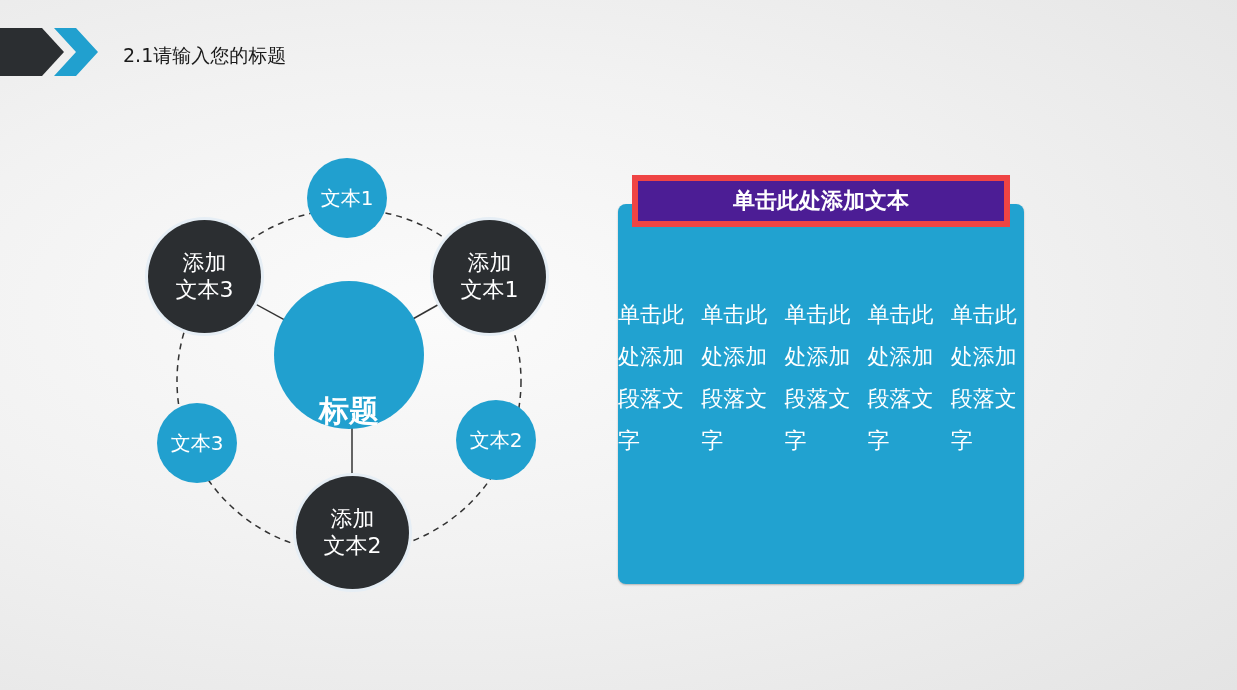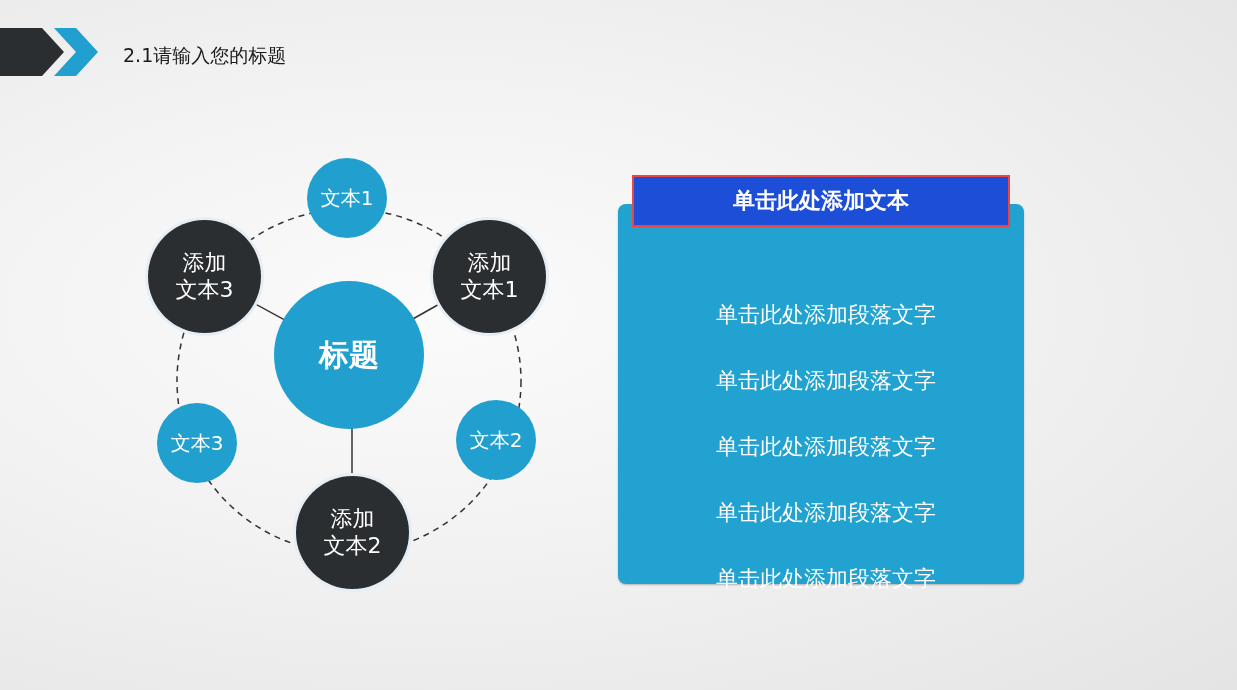--- a/index.html
+++ b/index.html
@@ -15,38 +15,38 @@
     font-size: 19px; color: #1a1a1a; line-height: 30px;
   }
   .diagram { position: absolute; left: 0; top: 0; width: 620px; height: 690px; padding-left: 38px; }
   .node {
     position: absolute; border-radius: 50%;
     display: flex; align-items: center; justify-content: center;
     text-align: center; color: #ffffff; line-height: 1.2;
   }
   .node.blue { background: #21a0cf; }
   .node.dark { background: #2b2e31; box-shadow: 0 0 0 3px #e6eef5; text-align: center; }
-  .node.center { font-weight: bold; font-size: 30px; }
+  .node.center { font-weight: bold; font-size: 30px; align-items: flex-end; }
   .node.small { font-size: 20px; }
   .node.big { font-size: 22px; }
 
   .panel {
     position: absolute; left: 618px; top: 204px; width: 406px; height: 380px;
     background: #21a2d0; border-radius: 8px;
     box-shadow: 0 1px 2px rgba(0,0,0,0.25);
   }
   .panel-header {
     position: absolute; left: 632px; top: 175px; width: 378px; height: 52px;
-    background: #1d4ed8; border: 2px solid #ef4444;
+    background: #4c1d95; border: 6px solid #ef4444;
     display: flex; align-items: center; justify-content: center;
     color: #ffffff; font-weight: bold; font-size: 22px;
   }
   .panel-lines {
     position: absolute; left: 618px; top: 294px; width: 416px;
-    display: flex; flex-direction: column; align-items: center; gap: 24px;
+    display: flex; flex-direction: row; align-items: center;
   }
   .panel-line { color: #ffffff; font-size: 22px; line-height: 42px; height: 42px; }
 </style>
 </head>
 <body>
 
 <svg class="header-chevron" viewBox="0 0 100 48">
   <polygon points="0,0 42,0 64,24 42,48 0,48" fill="#2b2e31"></polygon>
   <polygon points="54,0 76,0 98,24 76,48 54,48 76,24" fill="#21a0cf"></polygon>
 </svg>

